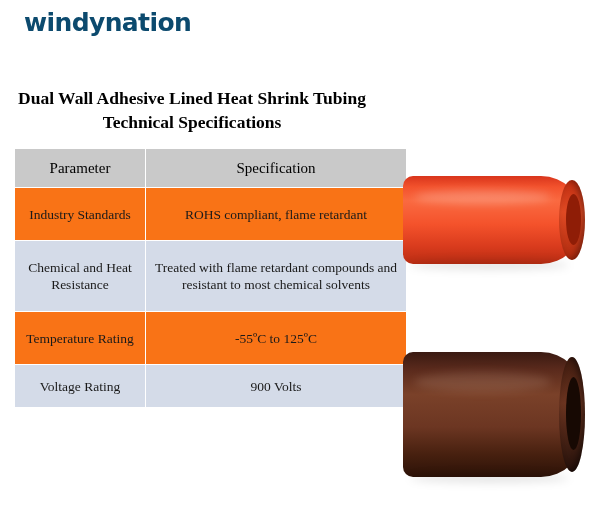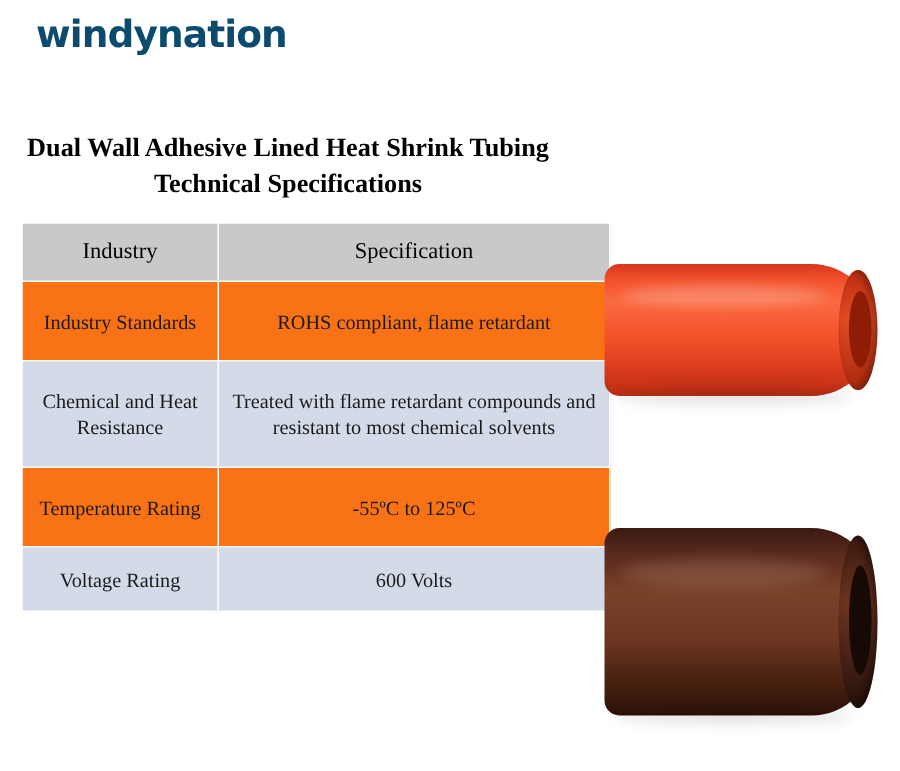--- a/index.html
+++ b/index.html
@@ -176,40 +176,40 @@
 </head>
 <body>
 
 <div class="brand">windynation</div>
 
 <div class="title">Dual Wall Adhesive Lined Heat Shrink Tubing Technical Specifications</div>
 
 <table class="spec-table">
   <thead>
     <tr>
-      <th class="col-param">Industry</th>
+      <th class="col-param">Parameter</th>
       <th class="col-spec">Specification</th>
     </tr>
   </thead>
   <tbody>
     <tr class="row-h-1">
       <td class="cell-param">Industry Standards</td>
       <td class="cell-spec">ROHS compliant, flame retardant</td>
     </tr>
     <tr class="alt row-h-4">
       <td class="cell-param">Chemical and Heat Resistance</td>
       <td class="cell-spec">Treated with flame retardant compounds and resistant to most chemical solvents</td>
     </tr>
     <tr class="row-h-5">
       <td class="cell-param">Temperature Rating</td>
       <td class="cell-spec">-55ºC to 125ºC</td>
     </tr>
     <tr class="alt row-h-6">
       <td class="cell-param">Voltage Rating</td>
-      <td class="cell-spec">600 Volts</td>
+      <td class="cell-spec">900 Volts</td>
     </tr>
   </tbody>
 </table>
 
 <div class="photo photo-red">
   <div class="tube red">
     <div class="tube-body"></div>
     <div class="tube-hl"></div>
     <div class="tube-end"></div>
     <div class="tube-inner"></div>

